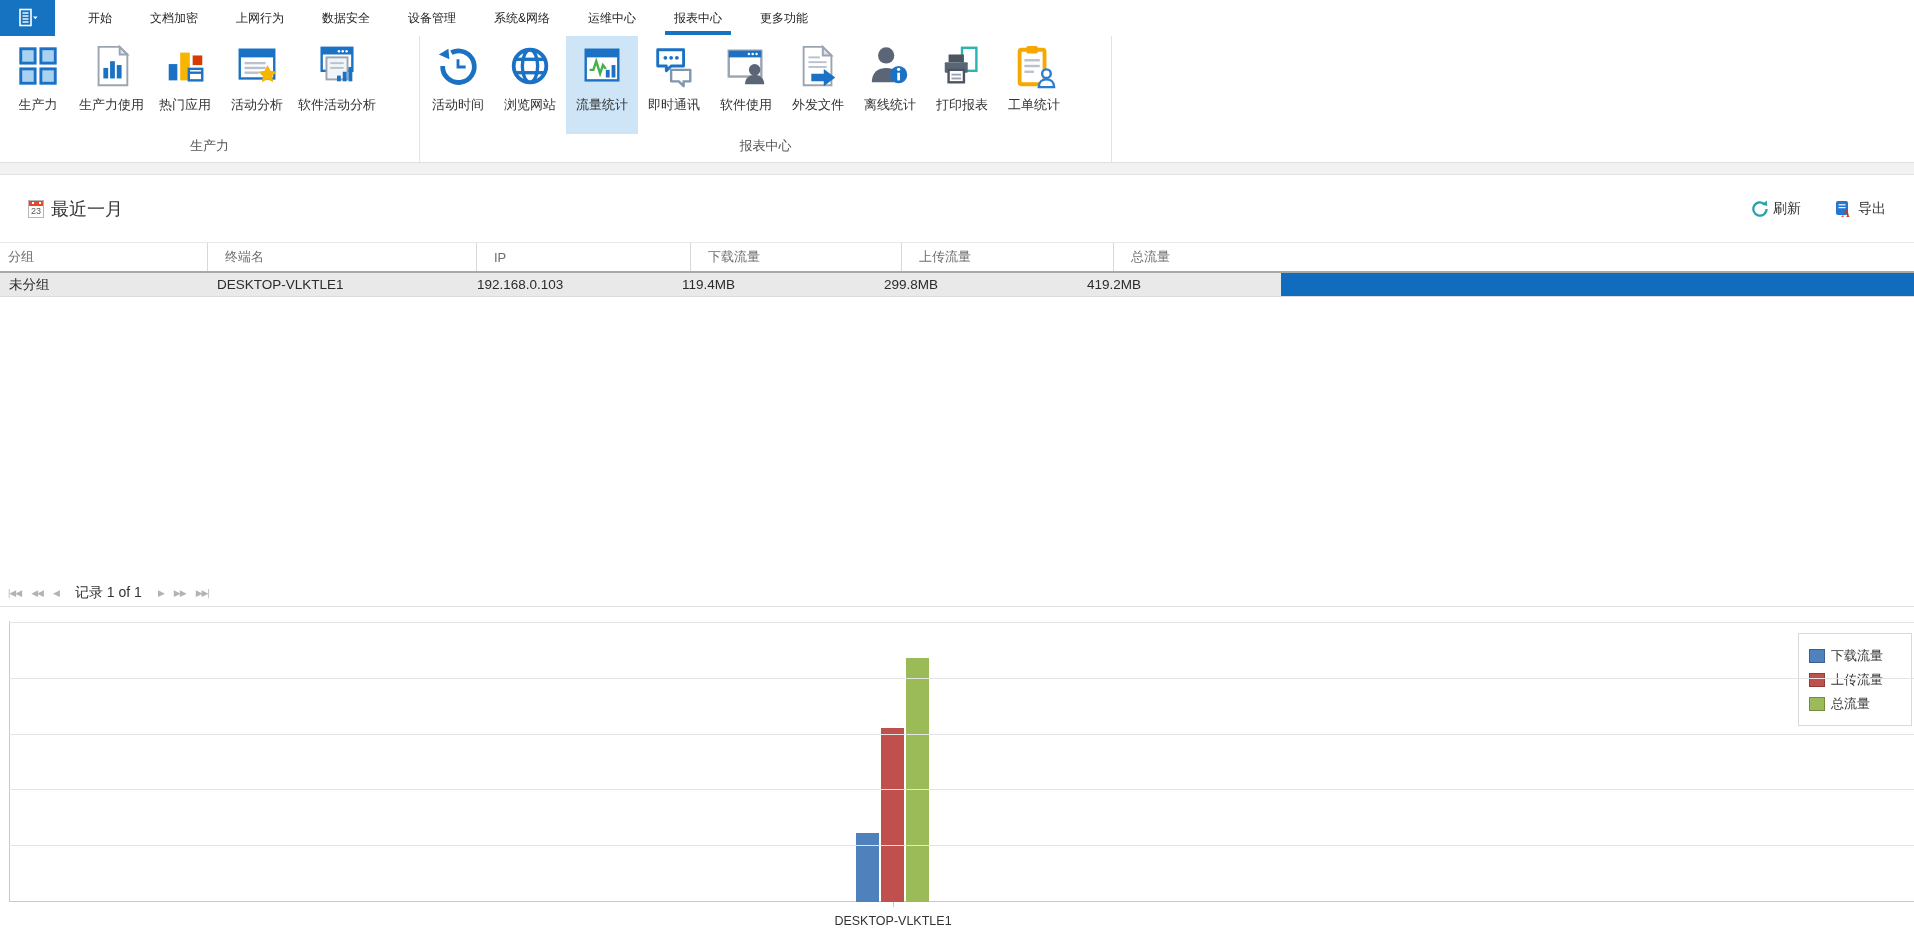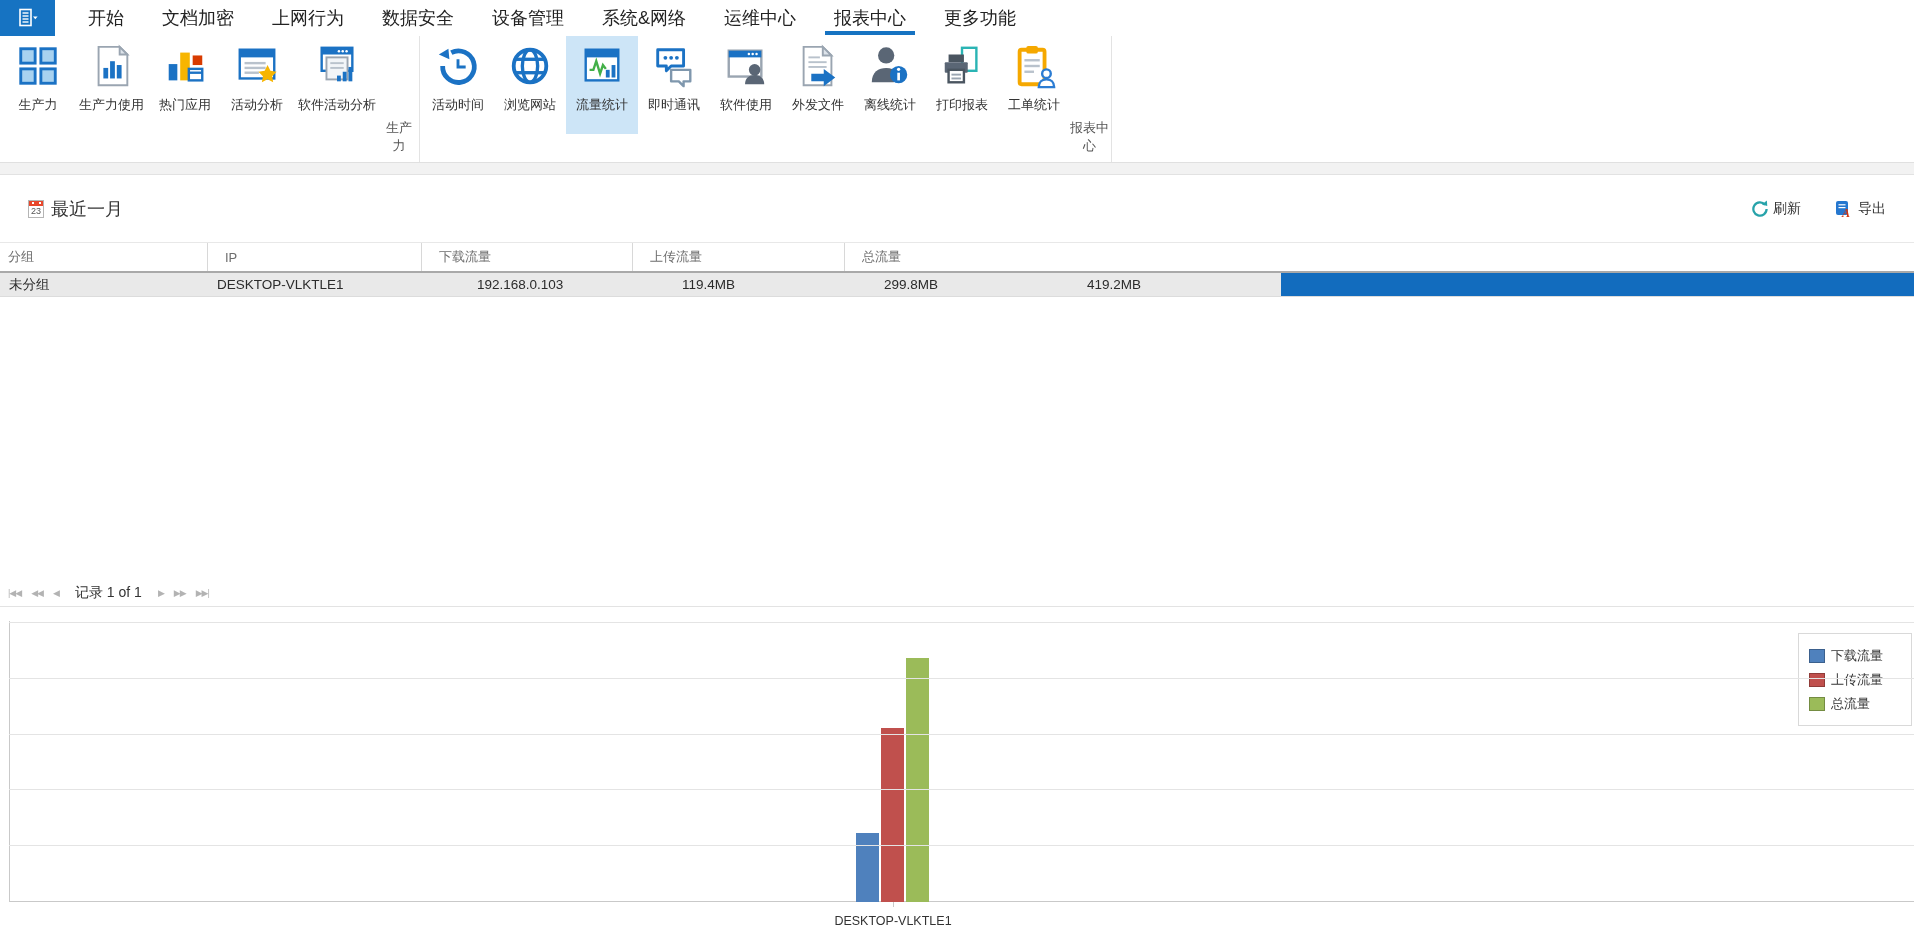--- a/index.html
+++ b/index.html
@@ -3,26 +3,26 @@
 <meta charset="utf-8">
 <style>
   * { margin:0; padding:0; box-sizing:border-box; }
   html,body { width:1914px; height:946px; overflow:hidden; background:#fff;
     font-family:"Liberation Sans","DejaVu Sans",sans-serif; color:#333; }
 
   
   .menubar { height:36px; display:flex; align-items:stretch; background:#fff; }
   .app-btn { width:55px; background:#1673c2; display:flex; align-items:center; justify-content:center; cursor:pointer; }
   .tabs { display:flex; margin-left:14px; }
-  .tab { padding:0 19px; display:flex; align-items:center; font-size:18px; color:#222; cursor:pointer; position:relative; white-space:nowrap; }
+  .tab { padding:0 19px; display:flex; align-items:center; font-size:12px; color:#222; cursor:pointer; position:relative; white-space:nowrap; }
   .tab.active::after { content:""; position:absolute; left:10px; right:10px; bottom:1px; height:4px; background:#1673c2; }
 
   
   .ribbon { height:127px; display:flex; background:#fff; border-bottom:1px solid #e0e0e0; }
-  .rib-group { display:flex; flex-direction:row; border-right:1px solid #e3e3e3; padding:0 2px; }
+  .rib-group { display:flex; flex-direction:column; border-right:1px solid #e3e3e3; padding:0 2px; }
   .rib-buttons { display:flex; align-items:flex-start; height:100px; }
   .rib-btn { min-width:72px; padding:3px 5px 0 5px; height:98px; display:flex; flex-direction:column; align-items:center; cursor:pointer; }
   .rib-btn.active { background:#cde5f7; }
   .rib-btn svg { width:46px; height:46px; margin-top:4px; }
   .rib-btn .lbl { font-size:13px; color:#333; margin-top:7px; white-space:nowrap; }
   .rib-group-label { margin-top:auto; text-align:center; font-size:13px; color:#555; padding-bottom:7px; }
 
   .gray-band { height:12px; background:#f2f2f2; border-bottom:1px solid #e2e2e2; }
 
   
@@ -316,20 +316,23 @@
       <span>导出</span>
     </div>
   </div>
 </div>
 
 <div class="grid">
   <div class="grid-head">
     <div class="gh-cell c0">
         <span>分组</span>
       </div>
+    <div class="gh-cell c1">
+        <span>终端名</span>
+      </div>
     <div class="gh-cell c2">
         <span>IP</span>
       </div>
     <div class="gh-cell c3">
         <span>下载流量</span>
       </div>
     <div class="gh-cell c4">
         <span>上传流量</span>
       </div>
     <div class="gh-cell c5">

